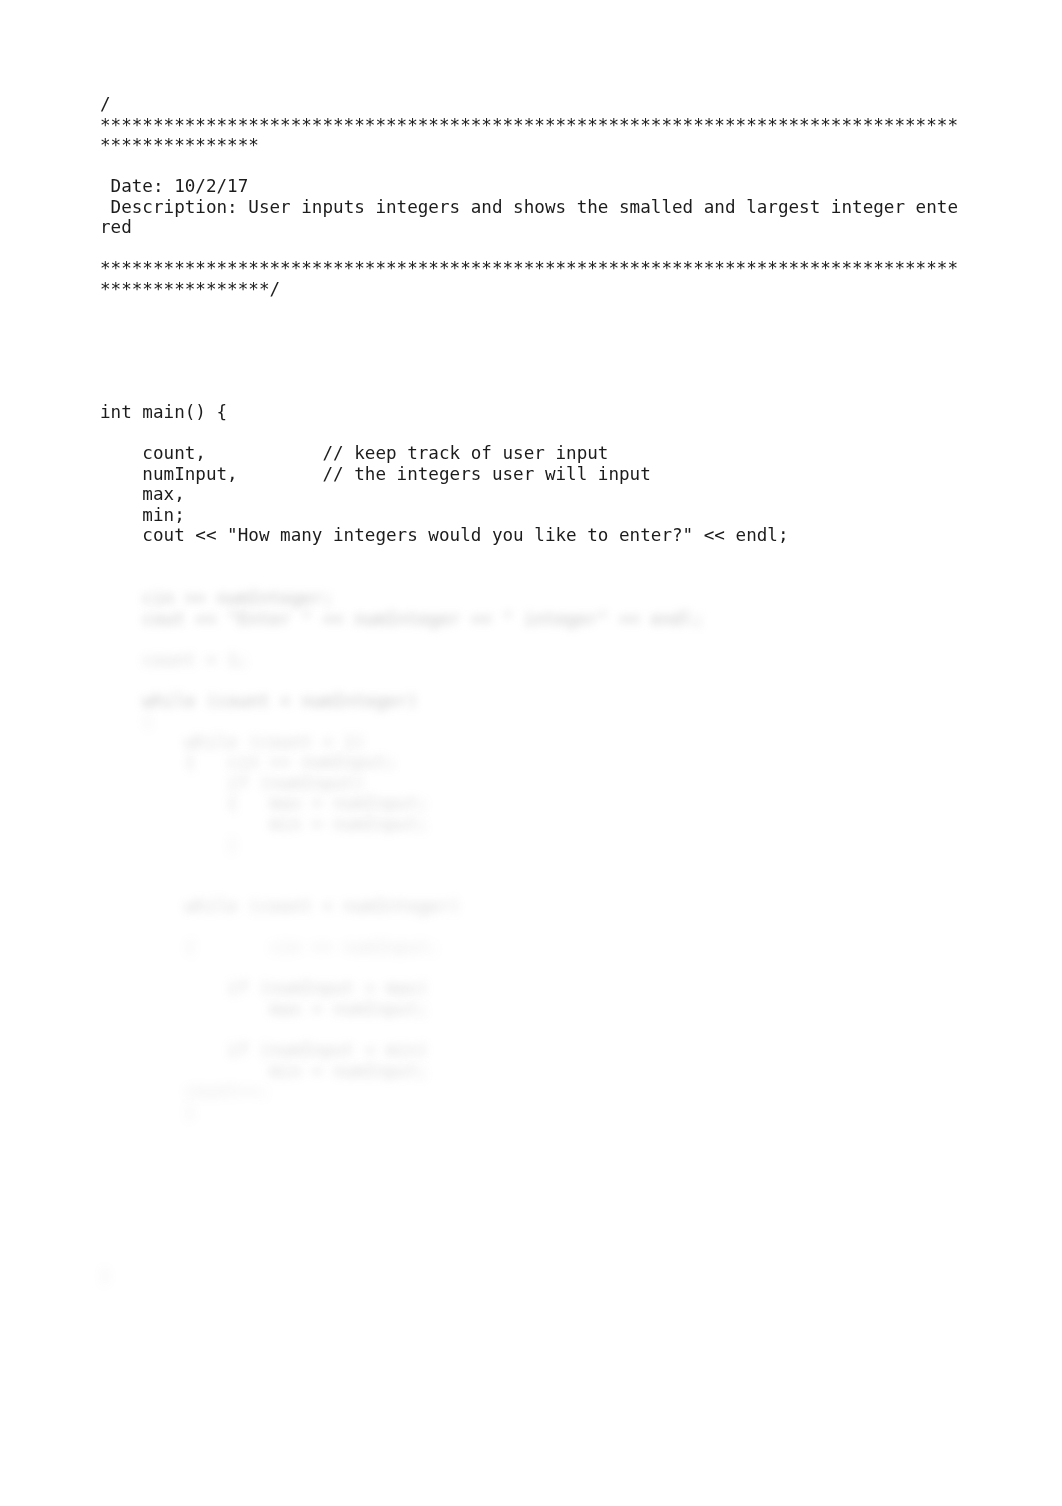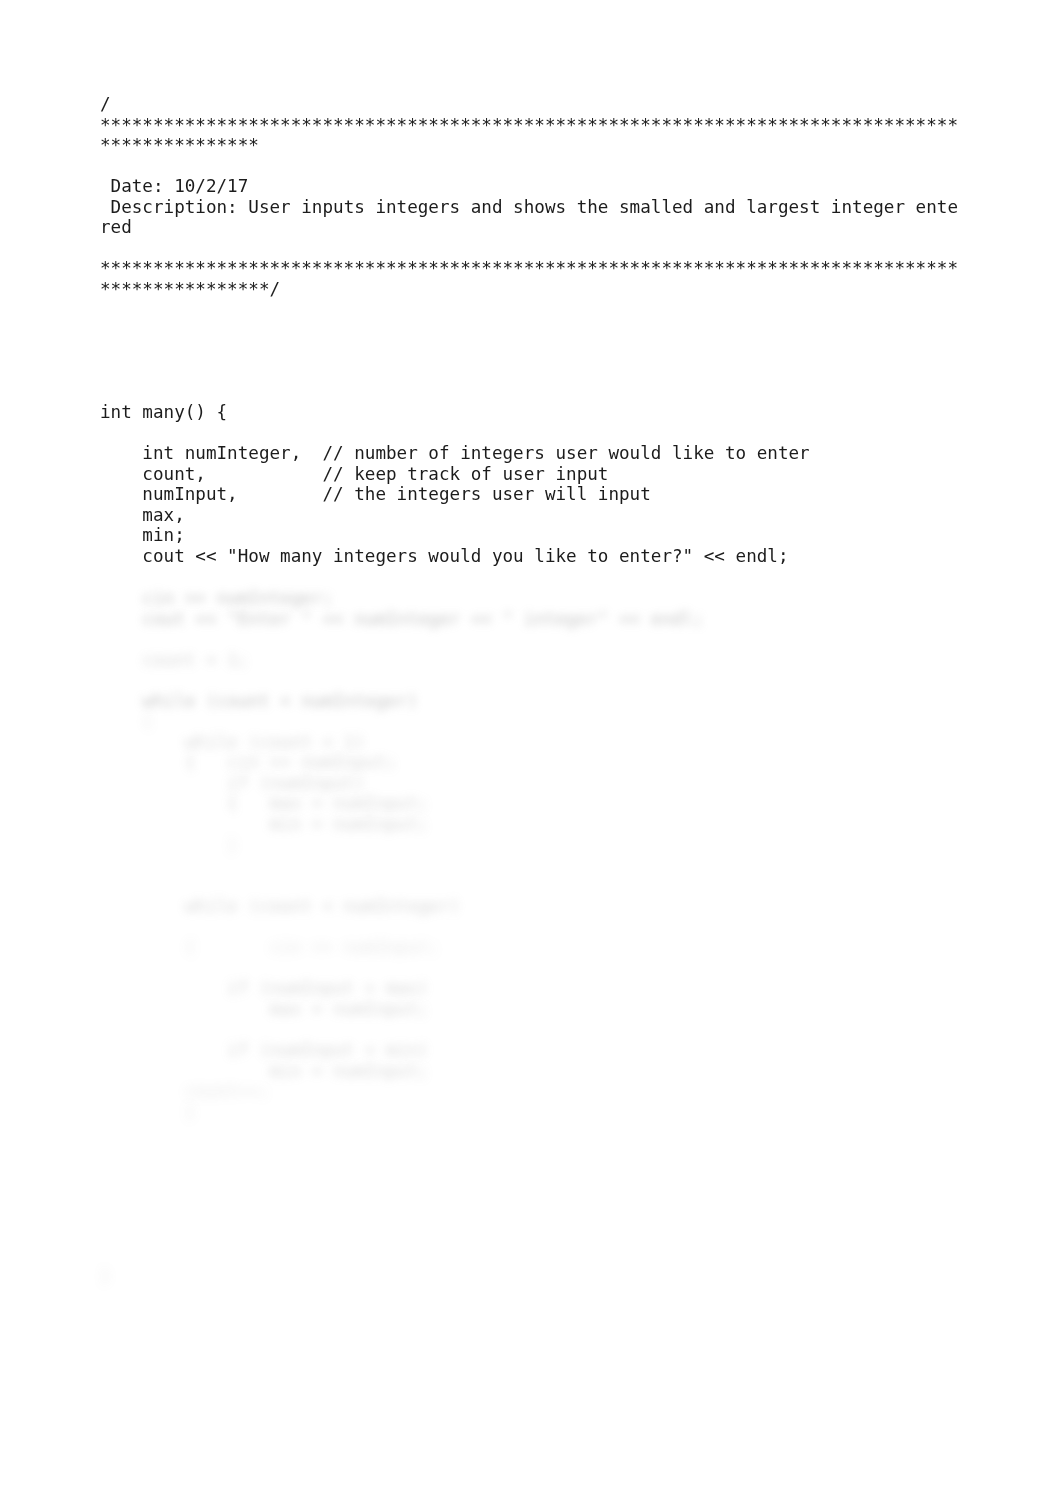--- a/index.html
+++ b/index.html
@@ -98,25 +98,24 @@
 
     <div class="line blank">&nbsp;</div>
 
 
 
     <div class="line blank">&nbsp;</div>
     <div class="line blank">&nbsp;</div>
     <div class="line blank">&nbsp;</div>
     <div class="line blank">&nbsp;</div>
 
-    <div class="line">int many() {</div>
+    <div class="line">int main() {</div>
 
     <div class="line blank">&nbsp;</div>
 
-    <div class="line">    int numInteger,  // number of integers user would like to enter</div>
     <div class="line">    count,           // keep track of user input</div>
     <div class="line">    numInput,        // the integers user will input</div>
     <div class="line">    max,</div>
     <div class="line">    min;</div>
 
     <div class="line">    cout &lt;&lt; "How many integers would you like to enter?" &lt;&lt; endl;</div>
 
   </div>
 
   <div class="blurred-block" id="redacted-region">

